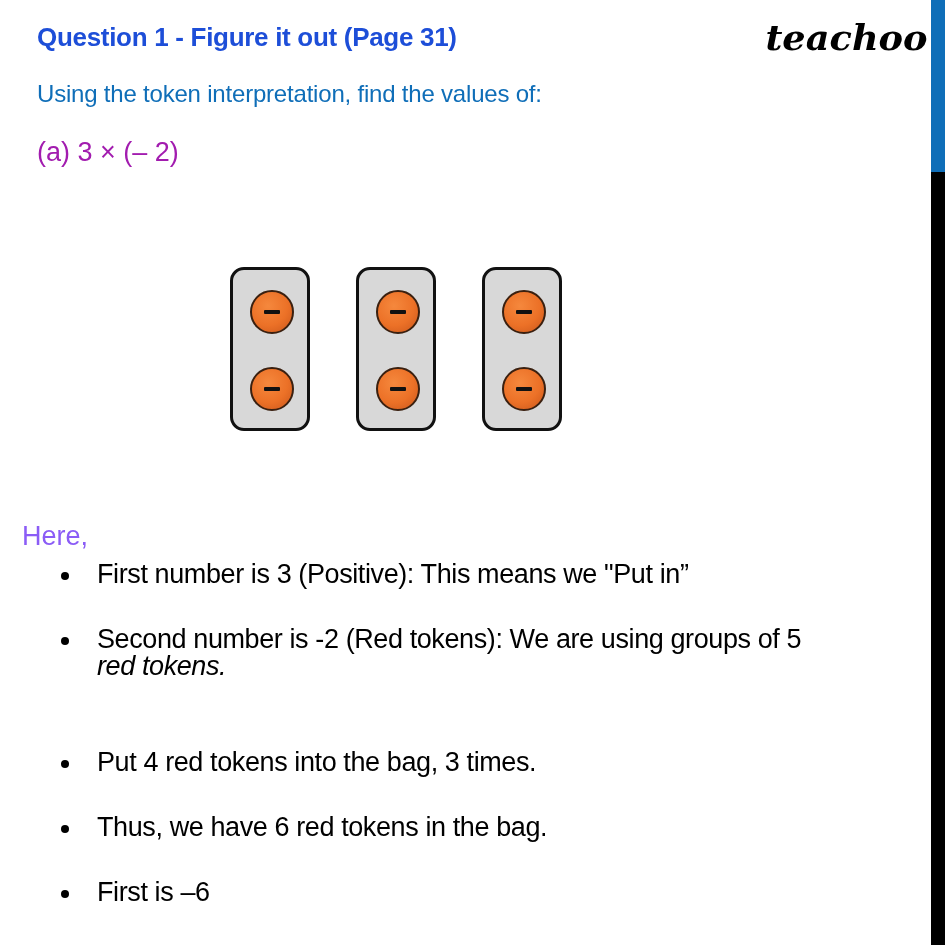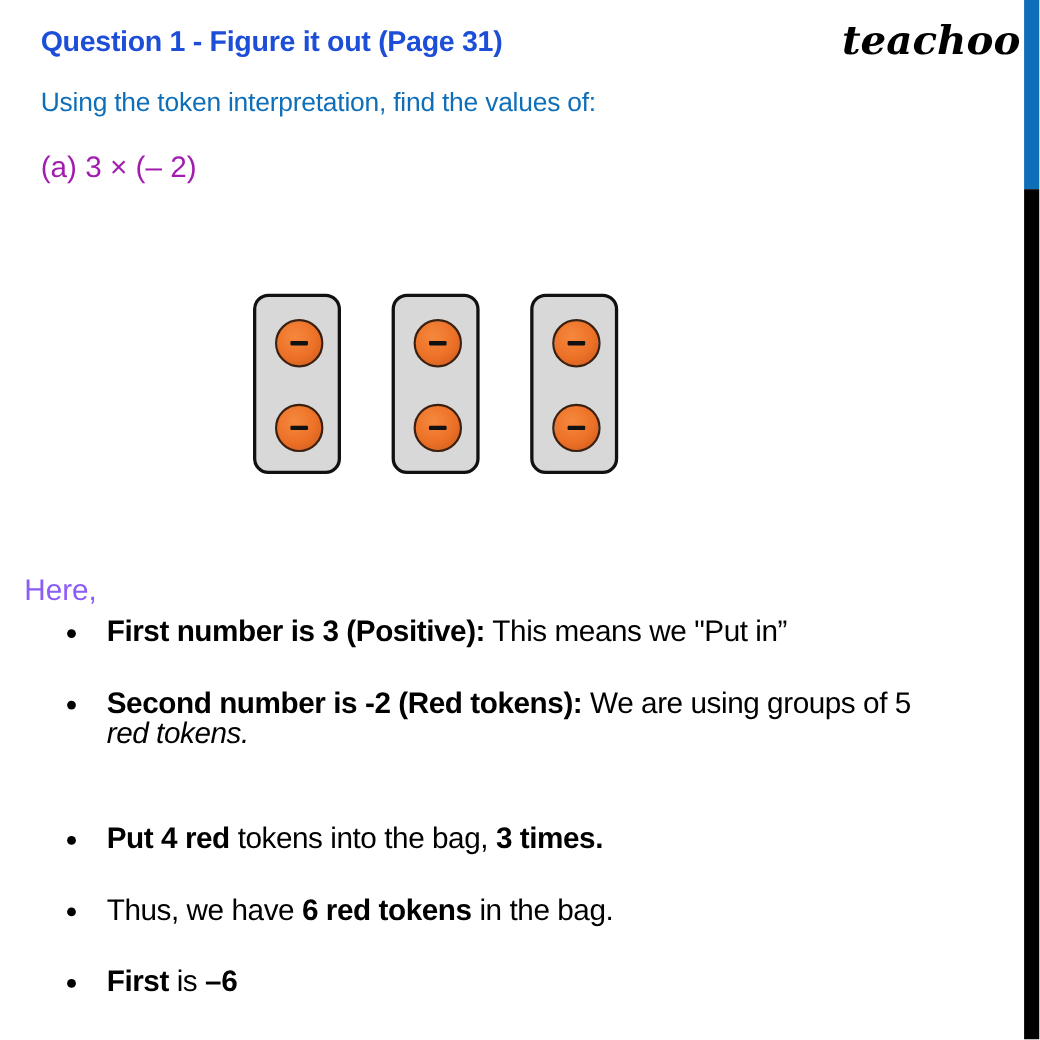--- a/index.html
+++ b/index.html
@@ -52,21 +52,21 @@
     }
     .here {
       position: absolute; left: 22px; top: 495px;
       font-size: 27px; color: #8b5cf6; margin-top: 26px;
     }
     .bullets { position: absolute; left: 0; top: 0; }
     .bullet {
       position: absolute; left: 97px; font-size: 27px; color: #000;
       white-space: nowrap; letter-spacing: -0.4px;
     }
-    .bullet b { font-weight: bold; }
+    .bullet b { font-weight: normal; }
     .dot {
       position: absolute; left: 61px; width: 8px; height: 8px; border-radius: 50%;
       background: #000;
     }
   </style>
 </head>
 <body>
 
 <div class="title">Question 1 - Figure it out (Page 31)</div>
 <div class="subtitle">Using the token interpretation, find the values of:</div>

